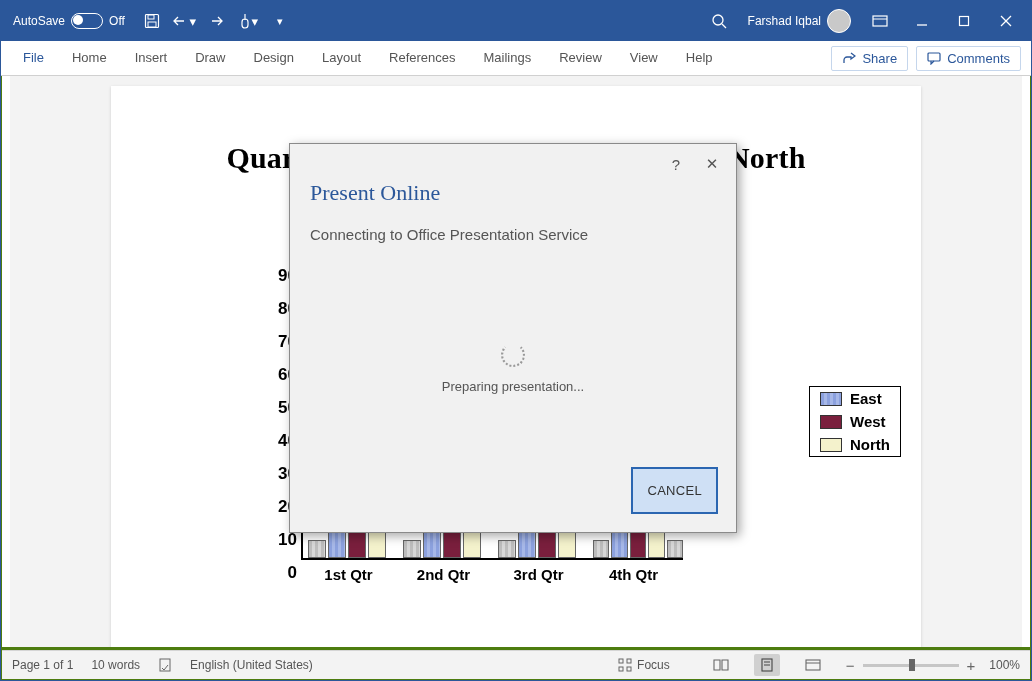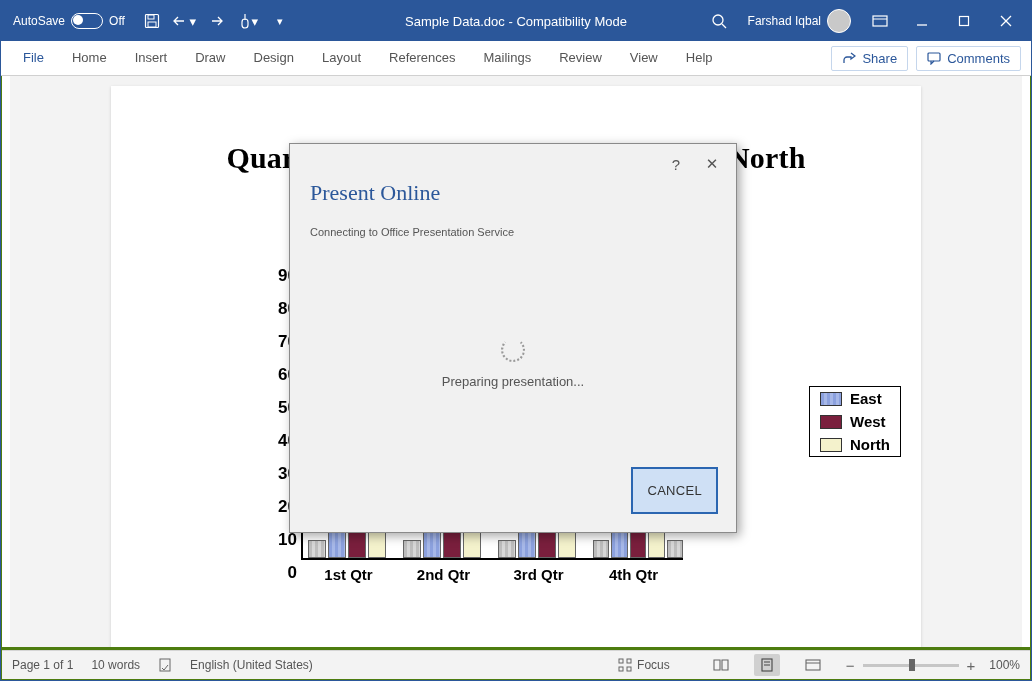--- a/index.html
+++ b/index.html
@@ -42,21 +42,21 @@
 .xcats{position:absolute;left:40px;bottom:0;width:380px;height:30px;display:flex}
 .xcat{width:95px;text-align:center;font-family:Arial,sans-serif;font-weight:bold;font-size:15px;color:#000}
 .legend{position:absolute;right:-100px;top:110px;border:1px solid #000;padding:0 10px;background:#fff}
 .legend .row{display:flex;align-items:center;gap:8px;font-family:Arial;font-weight:bold;font-size:15px;padding:3px 0}
 .sw{width:20px;height:12px;border:1px solid #333}
 
 .modal{position:absolute;left:288px;top:142px;width:446px;height:388px;background:#f1f1f1;border:1px solid #8a8a8a;box-shadow:3px 3px 10px rgba(0,0,0,.35);z-index:50}
 .modal-head{height:40px;display:flex;align-items:center;justify-content:flex-end;padding:0 6px}
 .modal-head .hic{width:36px;height:30px;display:flex;align-items:center;justify-content:center;color:#555;cursor:pointer;font-size:15px}
 .modal-title{color:#2b579a;font-size:22px;font-weight:400;padding:0 20px;margin-top:-4px;font-family:"Segoe UI Light","Segoe UI"}
-.modal-sub{color:#555;font-size:11px;padding:20px 20px 0}
+.modal-sub{color:#555;font-size:15px;padding:20px 20px 0}
 .modal-body{text-align:center;color:#555;font-size:13px;margin-top:100px}
 .spinner{width:20px;height:20px;margin:0 auto 12px;border:2px dotted #999;border-top-color:transparent;border-radius:50%}
 .modal-foot{position:absolute;right:18px;bottom:18px}
 .cancel-btn{background:#cfe0f5;border:2px solid #2b66b1;padding:14px 14px;font-size:13px;color:#333;cursor:pointer;letter-spacing:.3px}
 
 .status{position:absolute;left:1px;right:1px;bottom:1px;height:28px;background:#f3f3f3;border-top:1px solid #d5d5d5;display:flex;align-items:center;padding:0 10px;color:#555;font-size:12px}
 .status .sp{margin-right:18px;display:flex;align-items:center;gap:5px}
 .status .sright{margin-left:auto;display:flex;align-items:center;gap:20px}
 .view-ic{width:26px;height:22px;display:flex;align-items:center;justify-content:center;color:#666;border-radius:2px}
 .view-ic.active{background:#d0d0d0}
@@ -95,23 +95,20 @@
           </svg>
       </span>
       <span class="ic">
         <svg width="14" height="16" viewBox="0 0 14 16">
             <path d="M7 1v6 M4 9c0-2 1-3 3-3s3 1 3 3v3c0 2-1 3-3 3s-3-1-3-3z" fill="none" stroke="#fff" stroke-width="1.2"></path>
           </svg>▾
       </span>
       <span class="ic" style="font-size:11px">▾</span>
     </div>
 
-    <div class="doc-title">
-      <span>Sample Data.doc</span><span> - </span><span>Compatibility Mode</span>
-    </div>
 
     <div class="title-right">
       <span class="ic">
         <svg width="16" height="16" viewBox="0 0 16 16">
             <circle cx="7" cy="7" r="5" fill="none" stroke="#fff" stroke-width="1.3"></circle>
             <line x1="11" y1="11" x2="15" y2="15" stroke="#fff" stroke-width="1.3"></line>
           </svg>
       </span>
       <div class="user">
         <span>Farshad Iqbal</span>

